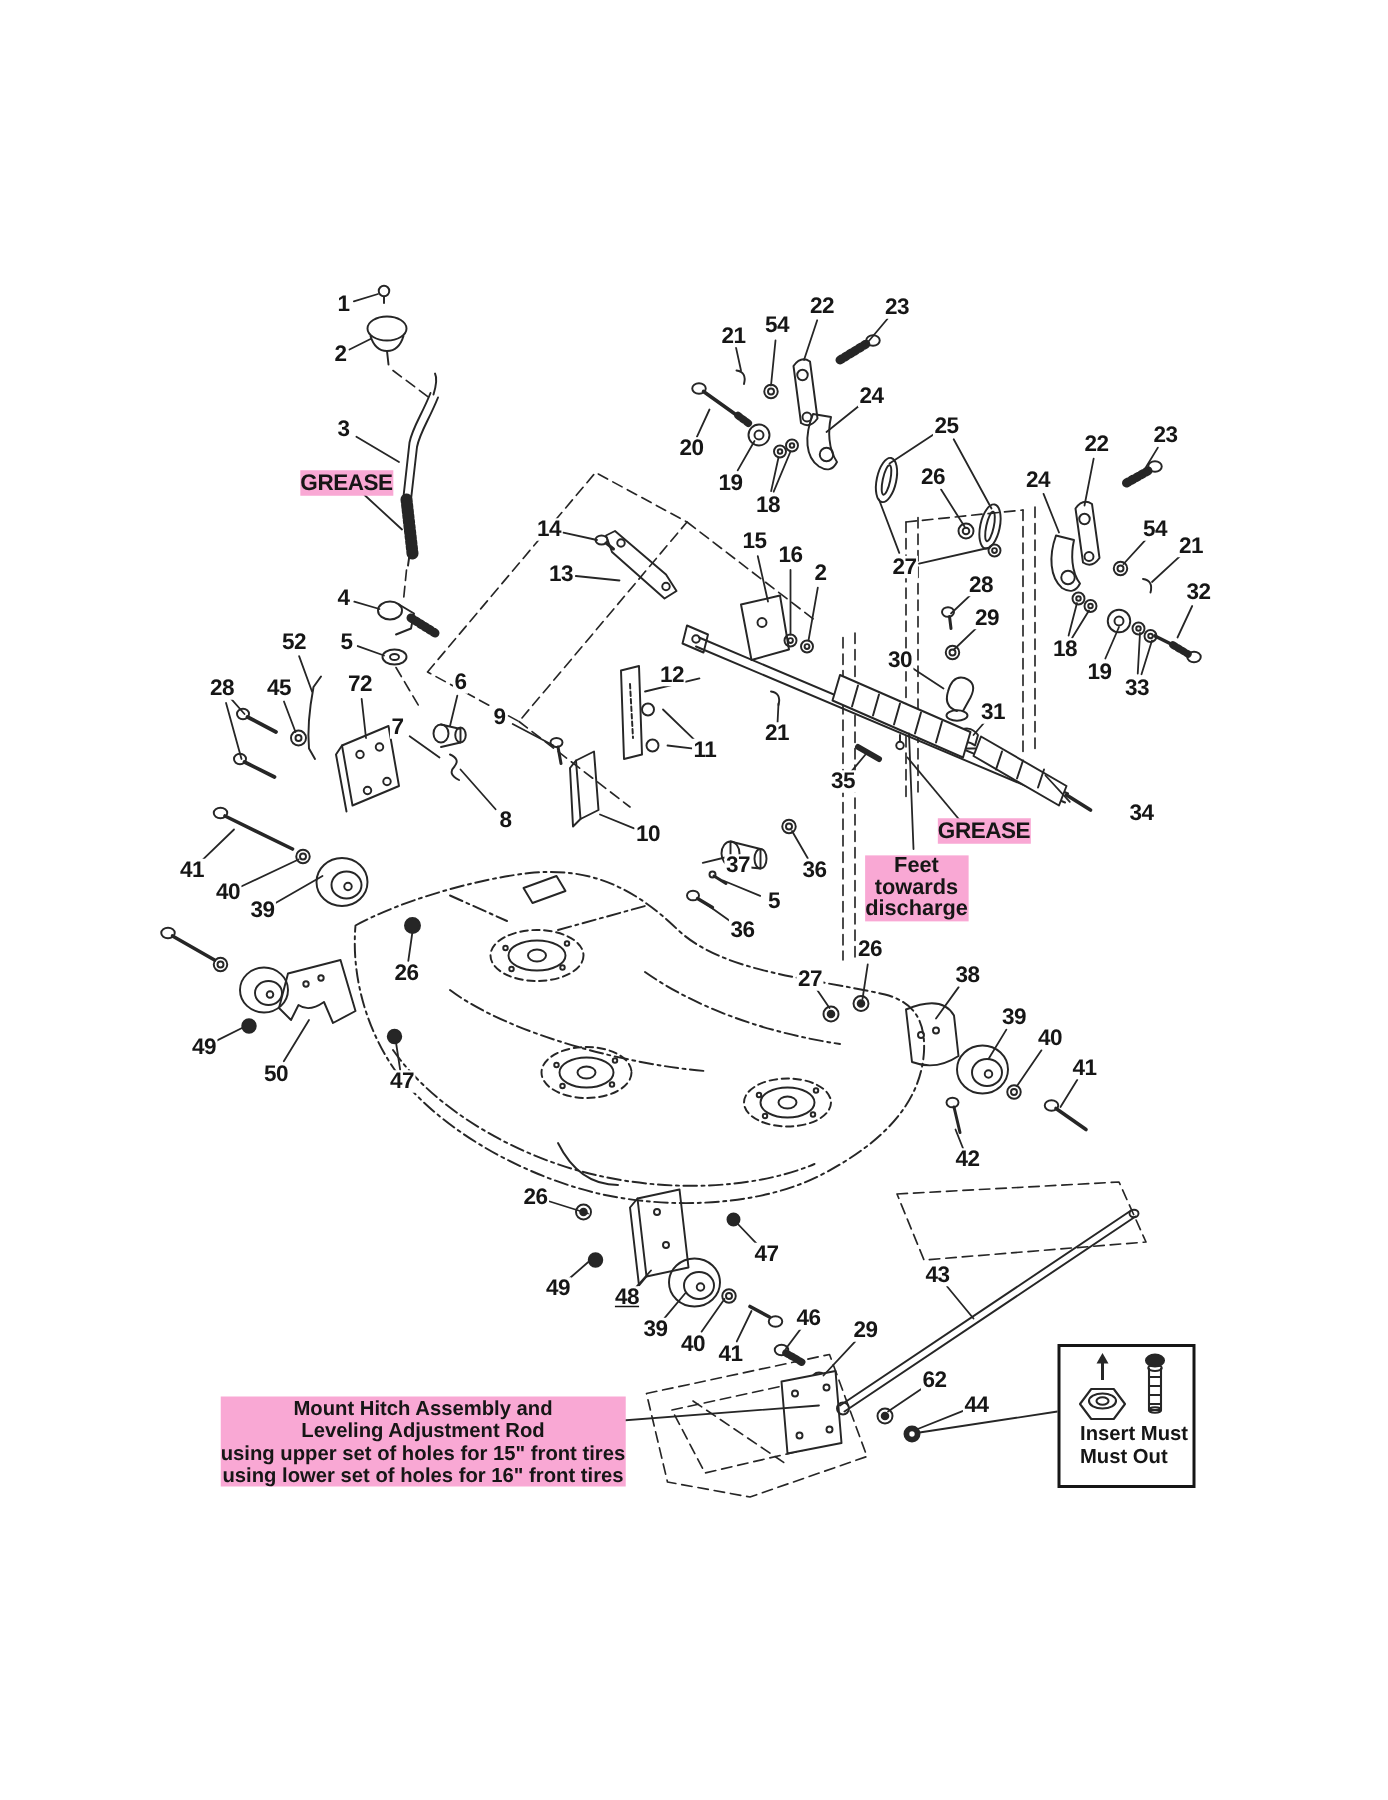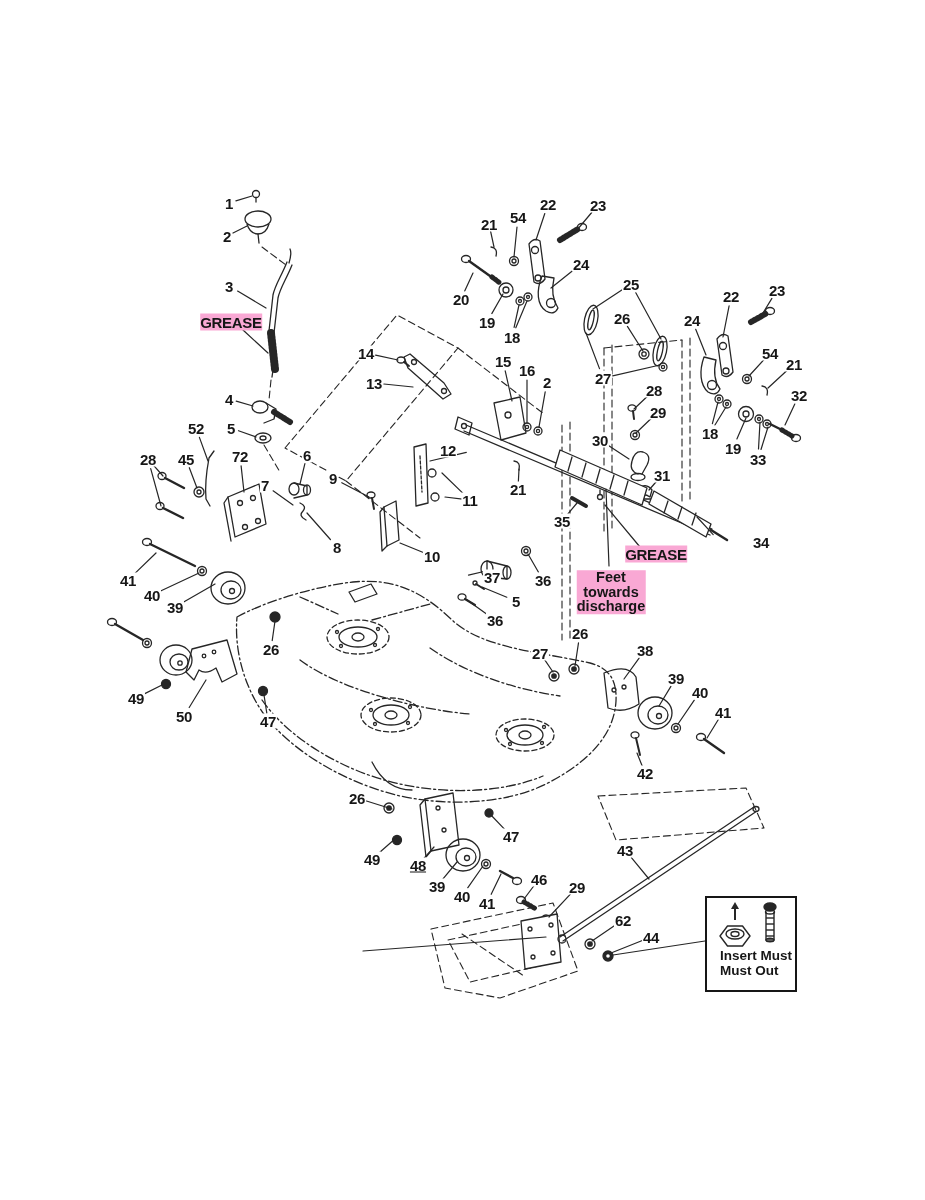--- a/index.html
+++ b/index.html
@@ -518,20 +518,26 @@
 <div class="note note-grease" style="left:231px;top:322px;">GREASE</div>
 
 <div class="note note-grease" style="left:656px;top:554px;">GREASE</div>
 
 <div class="note" id="feet-note">
   <div>Feet</div>
   <div>towards</div>
   <div>discharge</div>
 </div>
 
+<div class="note" id="mount-note">
+  <div>Mount Hitch Assembly and</div>
+  <div>Leveling Adjustment Rod</div>
+  <div>using upper set of holes for 15" front tires</div>
+  <div>using lower set of holes for 16" front tires</div>
+</div>
 
 <div id="insert-box">
   <svg class="glyph" width="88" height="48" viewBox="0 0 88 48">
     <g fill="none" stroke="#262626" stroke-width="1.4" stroke-linejoin="round">
       <line x1="28" y1="20" x2="28" y2="7" stroke-width="2"></line>
       <path d="M24,9 L32,9 L28,2 Z" fill="#262626" stroke="none"></path>
       <path d="M43,36 L35.5,46 L20.5,46 L13,36 L20.5,26 L35.5,26 Z"></path>
       <ellipse cx="28" cy="34" rx="9" ry="5"></ellipse>
       <ellipse cx="28" cy="34" rx="4" ry="2.5"></ellipse>
       <ellipse cx="63" cy="7" rx="6" ry="4" fill="#262626"></ellipse>

